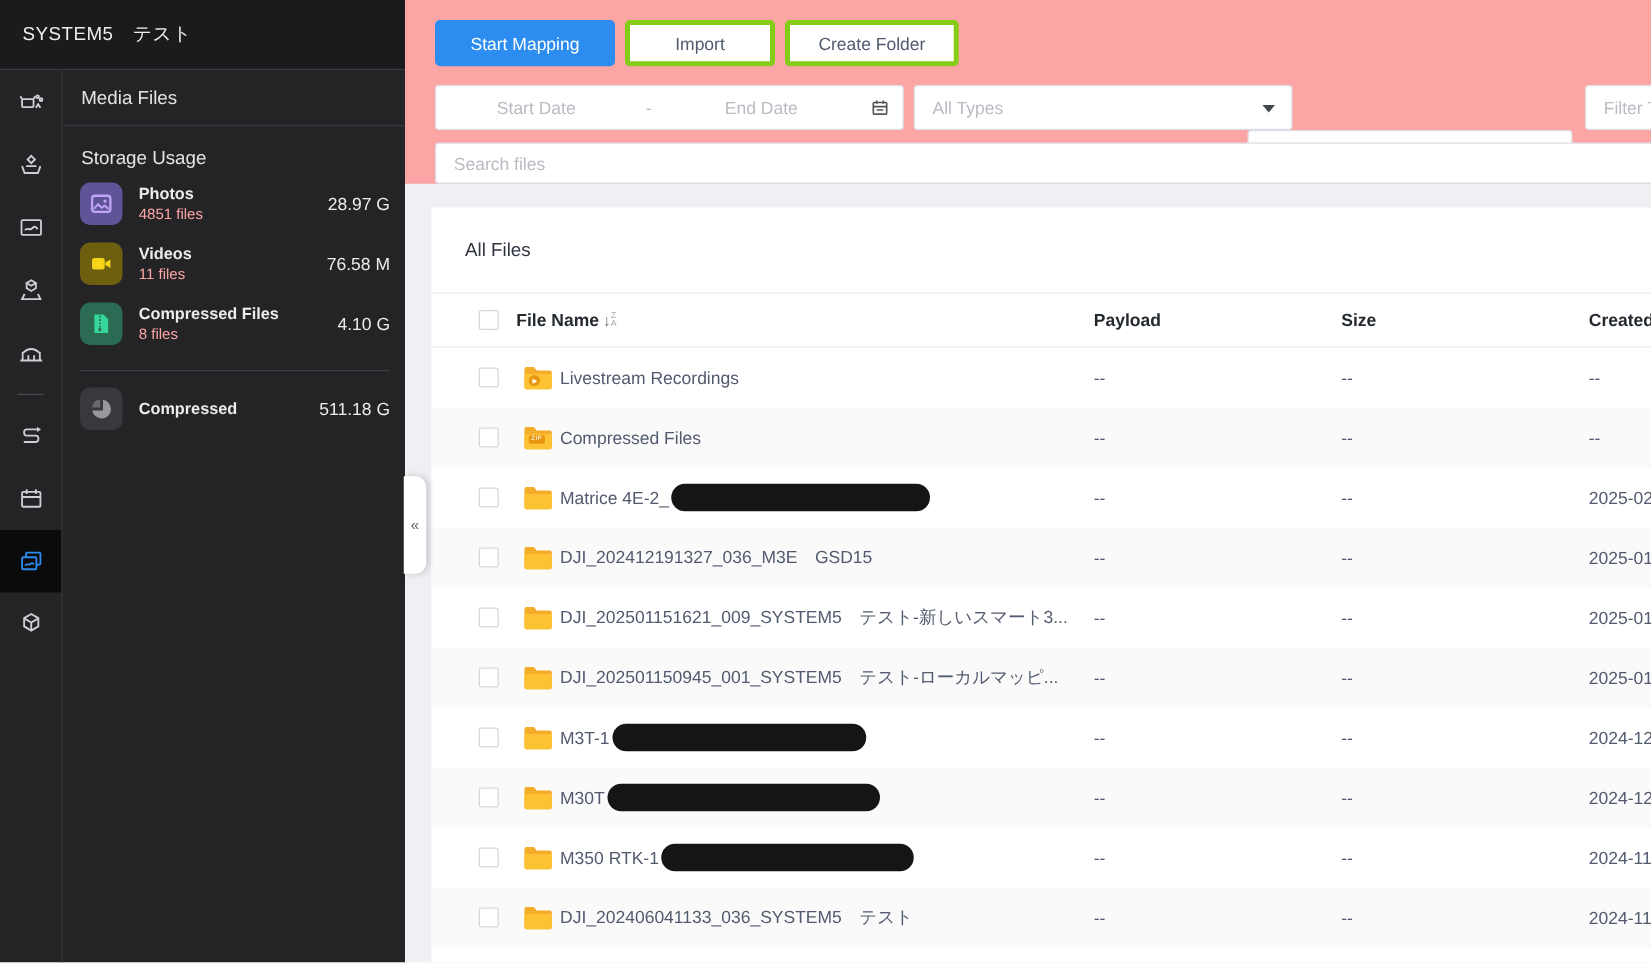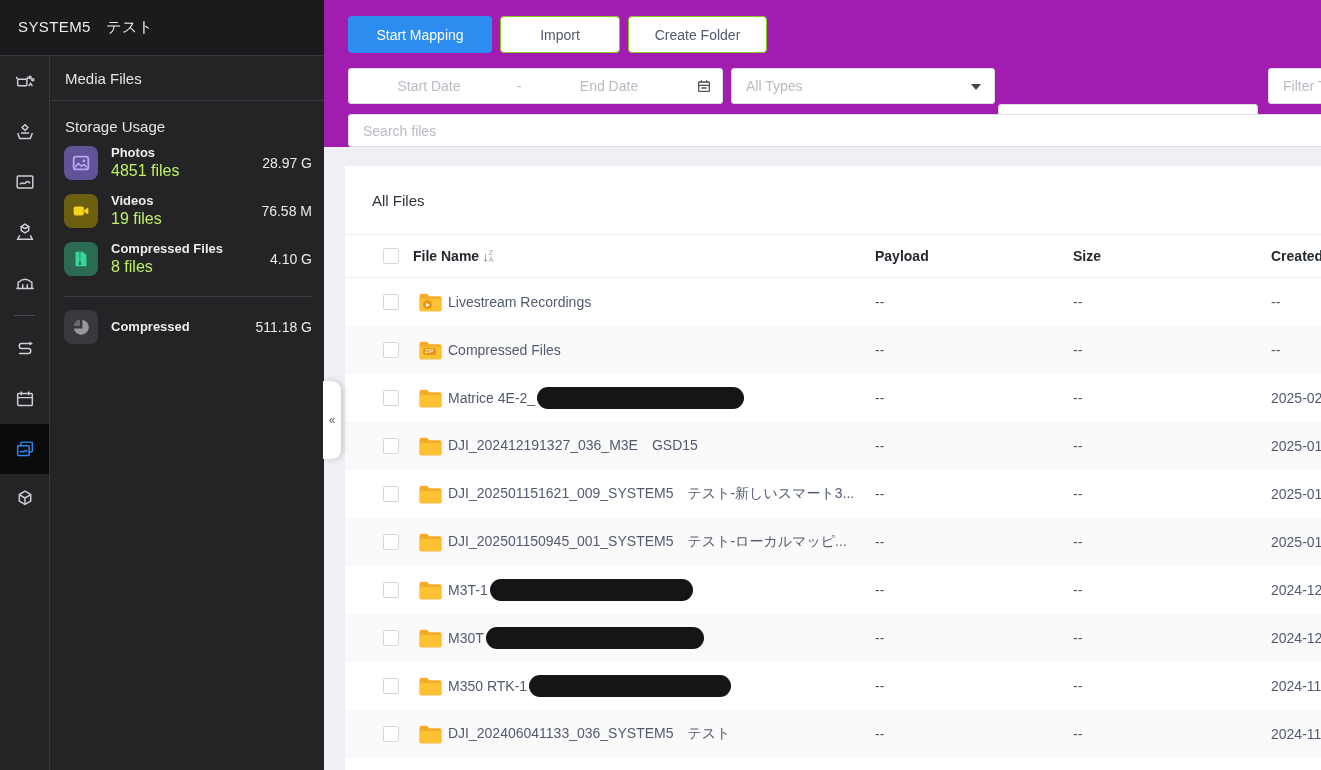--- a/index.html
+++ b/index.html
@@ -20,46 +20,46 @@
   .panel { position:absolute; left:51px; top:57px; right:0; bottom:0; }
   .panel-title { height:44px; border-bottom:1px solid #38383c; display:flex; align-items:center;
                  padding-left:14px; color:#e4e4e6; font-size:15px; }
   .storage-heading { margin:17px 16px 4px 14px; color:#e4e4e6; font-size:15px; }
   .storage-item { display:flex; align-items:center; height:48px; padding:0 12px 0 13px; }
   .tile { width:34px; height:34px; border-radius:8px; display:flex; align-items:center;
           justify-content:center; margin-right:13px; flex:none; }
   .tile svg { width:22px; height:22px; }
   .s-text { display:flex; flex-direction:column; line-height:1.25; }
   .s-label { font-size:13px; font-weight:700; color:#ececee; }
-  .s-count { font-size:16px; color:#bef264; }
+  .s-count { font-size:12px; color:#fca5a5; }
   .s-size { margin-left:auto; font-size:14px; color:#ececee; }
   .storage-div { height:1px; background:#3c3c40; margin:13px 12px 6px 13px; }
 
   .collapse-tab { position:absolute; left:323px; top:381px; width:18px; height:78px; background:#fff;
                   border-radius:0 9px 9px 0; box-shadow:2px 0 6px rgba(0,0,0,.18); display:flex;
                   align-items:center; justify-content:center; color:#606266; font-size:12px; z-index:3; cursor:pointer; }
 
   
-  .toolbar-card { position:absolute; left:324px; top:0; width:997px; height:147px; background:#a21caf; }
+  .toolbar-card { position:absolute; left:324px; top:0; width:997px; height:147px; background:#fca5a5; }
   .btn { position:absolute; top:16px; height:37px; border-radius:4px; font-size:14px; display:flex;
          align-items:center; justify-content:center; cursor:pointer; }
   .btn-primary { left:24px; width:144px; background:#2d8cf0; color:#fff; border:none; }
-  .btn-plain { background:#fff; border:1px solid #84cc16; color:#515a6e; }
+  .btn-plain { background:#fff; border:4px solid #84cc16; color:#515a6e; }
   .btn-import { left:176px; width:120px; }
   .btn-create { left:304px; width:139px; }
 
   .fbox { position:absolute; top:68px; height:36px; border:1px solid #dcdfe6; border-radius:3px;
           background:#fff; display:flex; align-items:center; }
   .date-box { left:24px; width:375px; }
   .date-box input { border:none; outline:none; width:160px; text-align:center; font-size:14px;
                     color:#515a6e; font-family:inherit; background:transparent; }
   .date-sep { color:#b8bcc2; font-size:14px; width:20px; text-align:center; }
   .cal-wrap { margin-left:auto; margin-right:10px; display:flex; color:#555; }
   .select-box { cursor:pointer; font-size:14px; color:#b8bcc2; padding-left:14px; position:relative; }
-  .sel-types { left:407px; width:264px; }
+  .sel-types { left:407px; width:303px; }
   .sel-payloads { left:674px; width:260px; }
   .caret { position:absolute; right:13px; top:15px; width:0; height:0;
            border-left:5px solid transparent; border-right:5px solid transparent; border-top:6px solid #43474d; }
   .tags-box { left:944px; width:210px; }
   .tags-box input, .search-box input { border:none; outline:none; font-size:14px; color:#515a6e;
            width:100%; font-family:inherit; background:transparent; }
   .search-box { left:24px; top:114px; width:1010px; height:33px; padding-left:14px; }
   input::placeholder { color:#b8bcc2; opacity:1; }
 
   
@@ -198,21 +198,21 @@
         </div>
         <div class="storage-item">
           <span class="tile" style="background: rgb(109, 95, 16); color: rgb(246, 212, 23);">
             <svg viewBox="0 0 24 24">
               <rect x="4" y="7" width="11" height="10" rx="2" fill="currentColor"></rect>
               <path d="M15.5 10.8L20 8.2v7.6l-4.5-2.6z" fill="currentColor"></path>
             </svg>
           </span>
           <span class="s-text">
             <span class="s-label">Videos</span>
-            <span class="s-count">19 files</span>
+            <span class="s-count">11 files</span>
           </span>
           <span class="s-size">76.58 M</span>
         </div>
         <div class="storage-item">
           <span class="tile" style="background: rgb(43, 107, 84); color: rgb(54, 215, 154);">
             <svg viewBox="0 0 24 24">
               <path d="M6 4h8l4 4v12H6z" fill="currentColor"></path>
               <path d="M10.8 5v12" stroke="#2b6b54" stroke-width="1.4" stroke-dasharray="1.6 1.3"></path>
               <rect x="9.6" y="15.5" width="2.4" height="3" rx="0.6" fill="#2b6b54"></rect>
             </svg>

